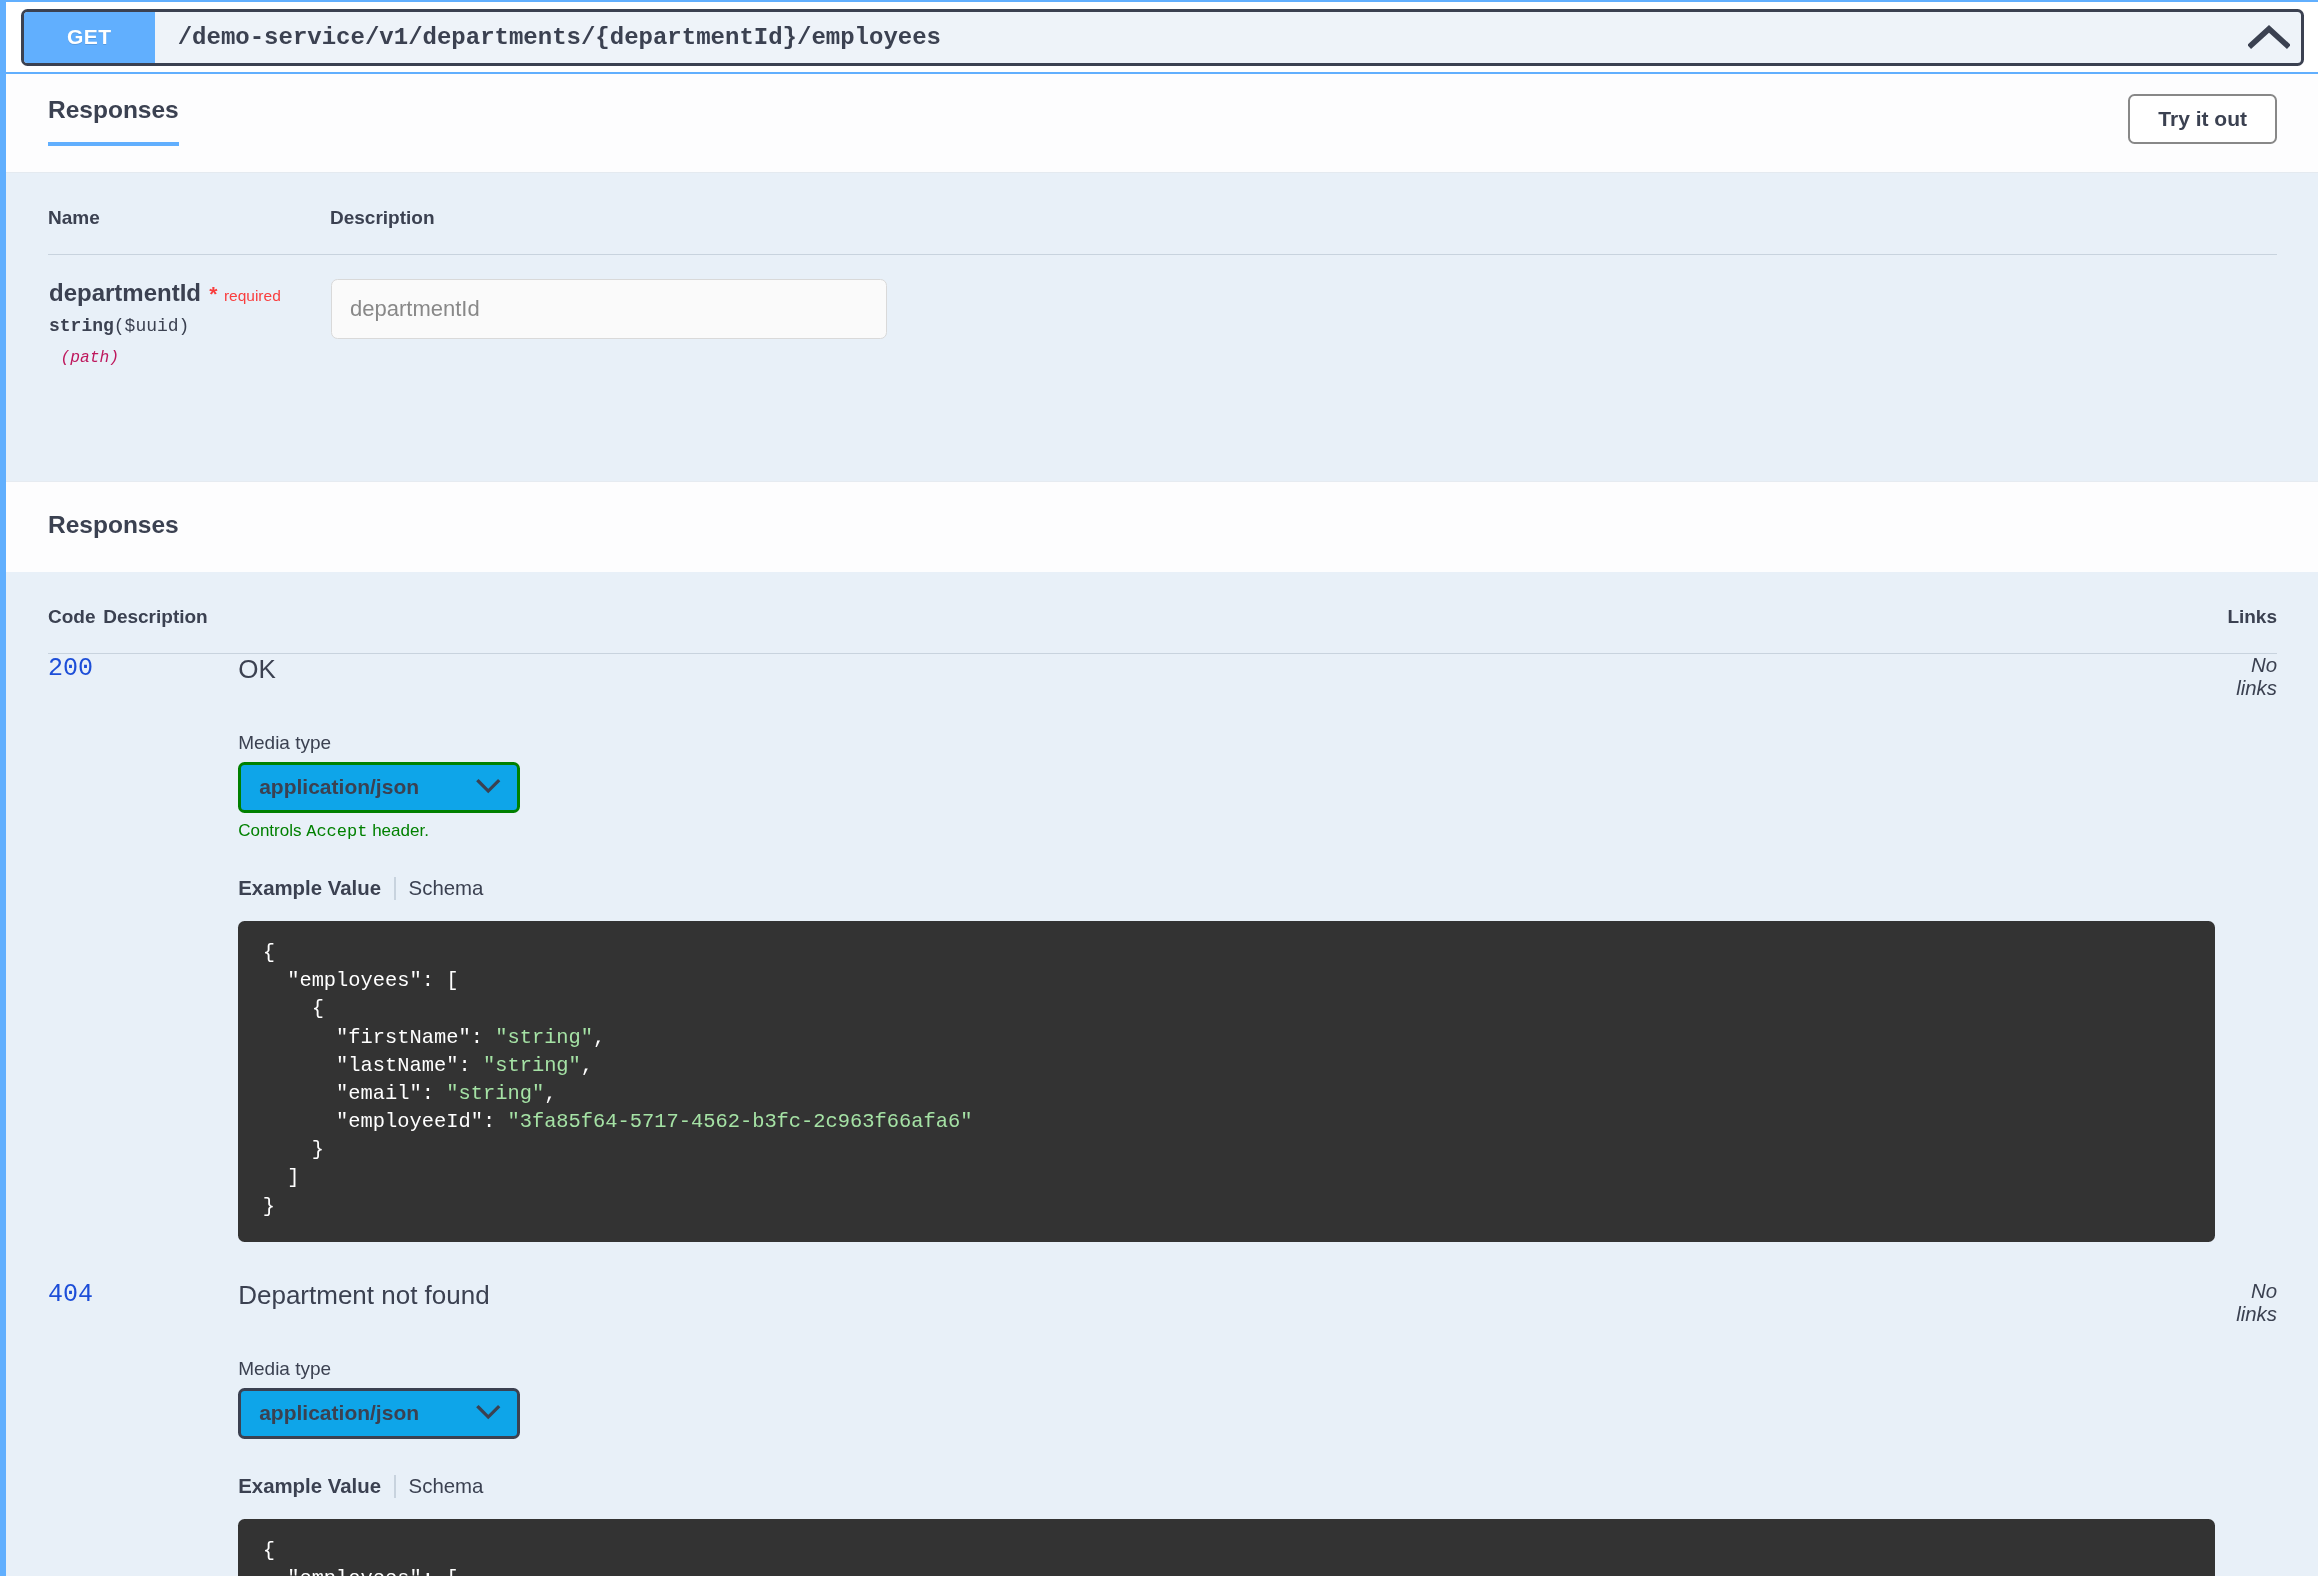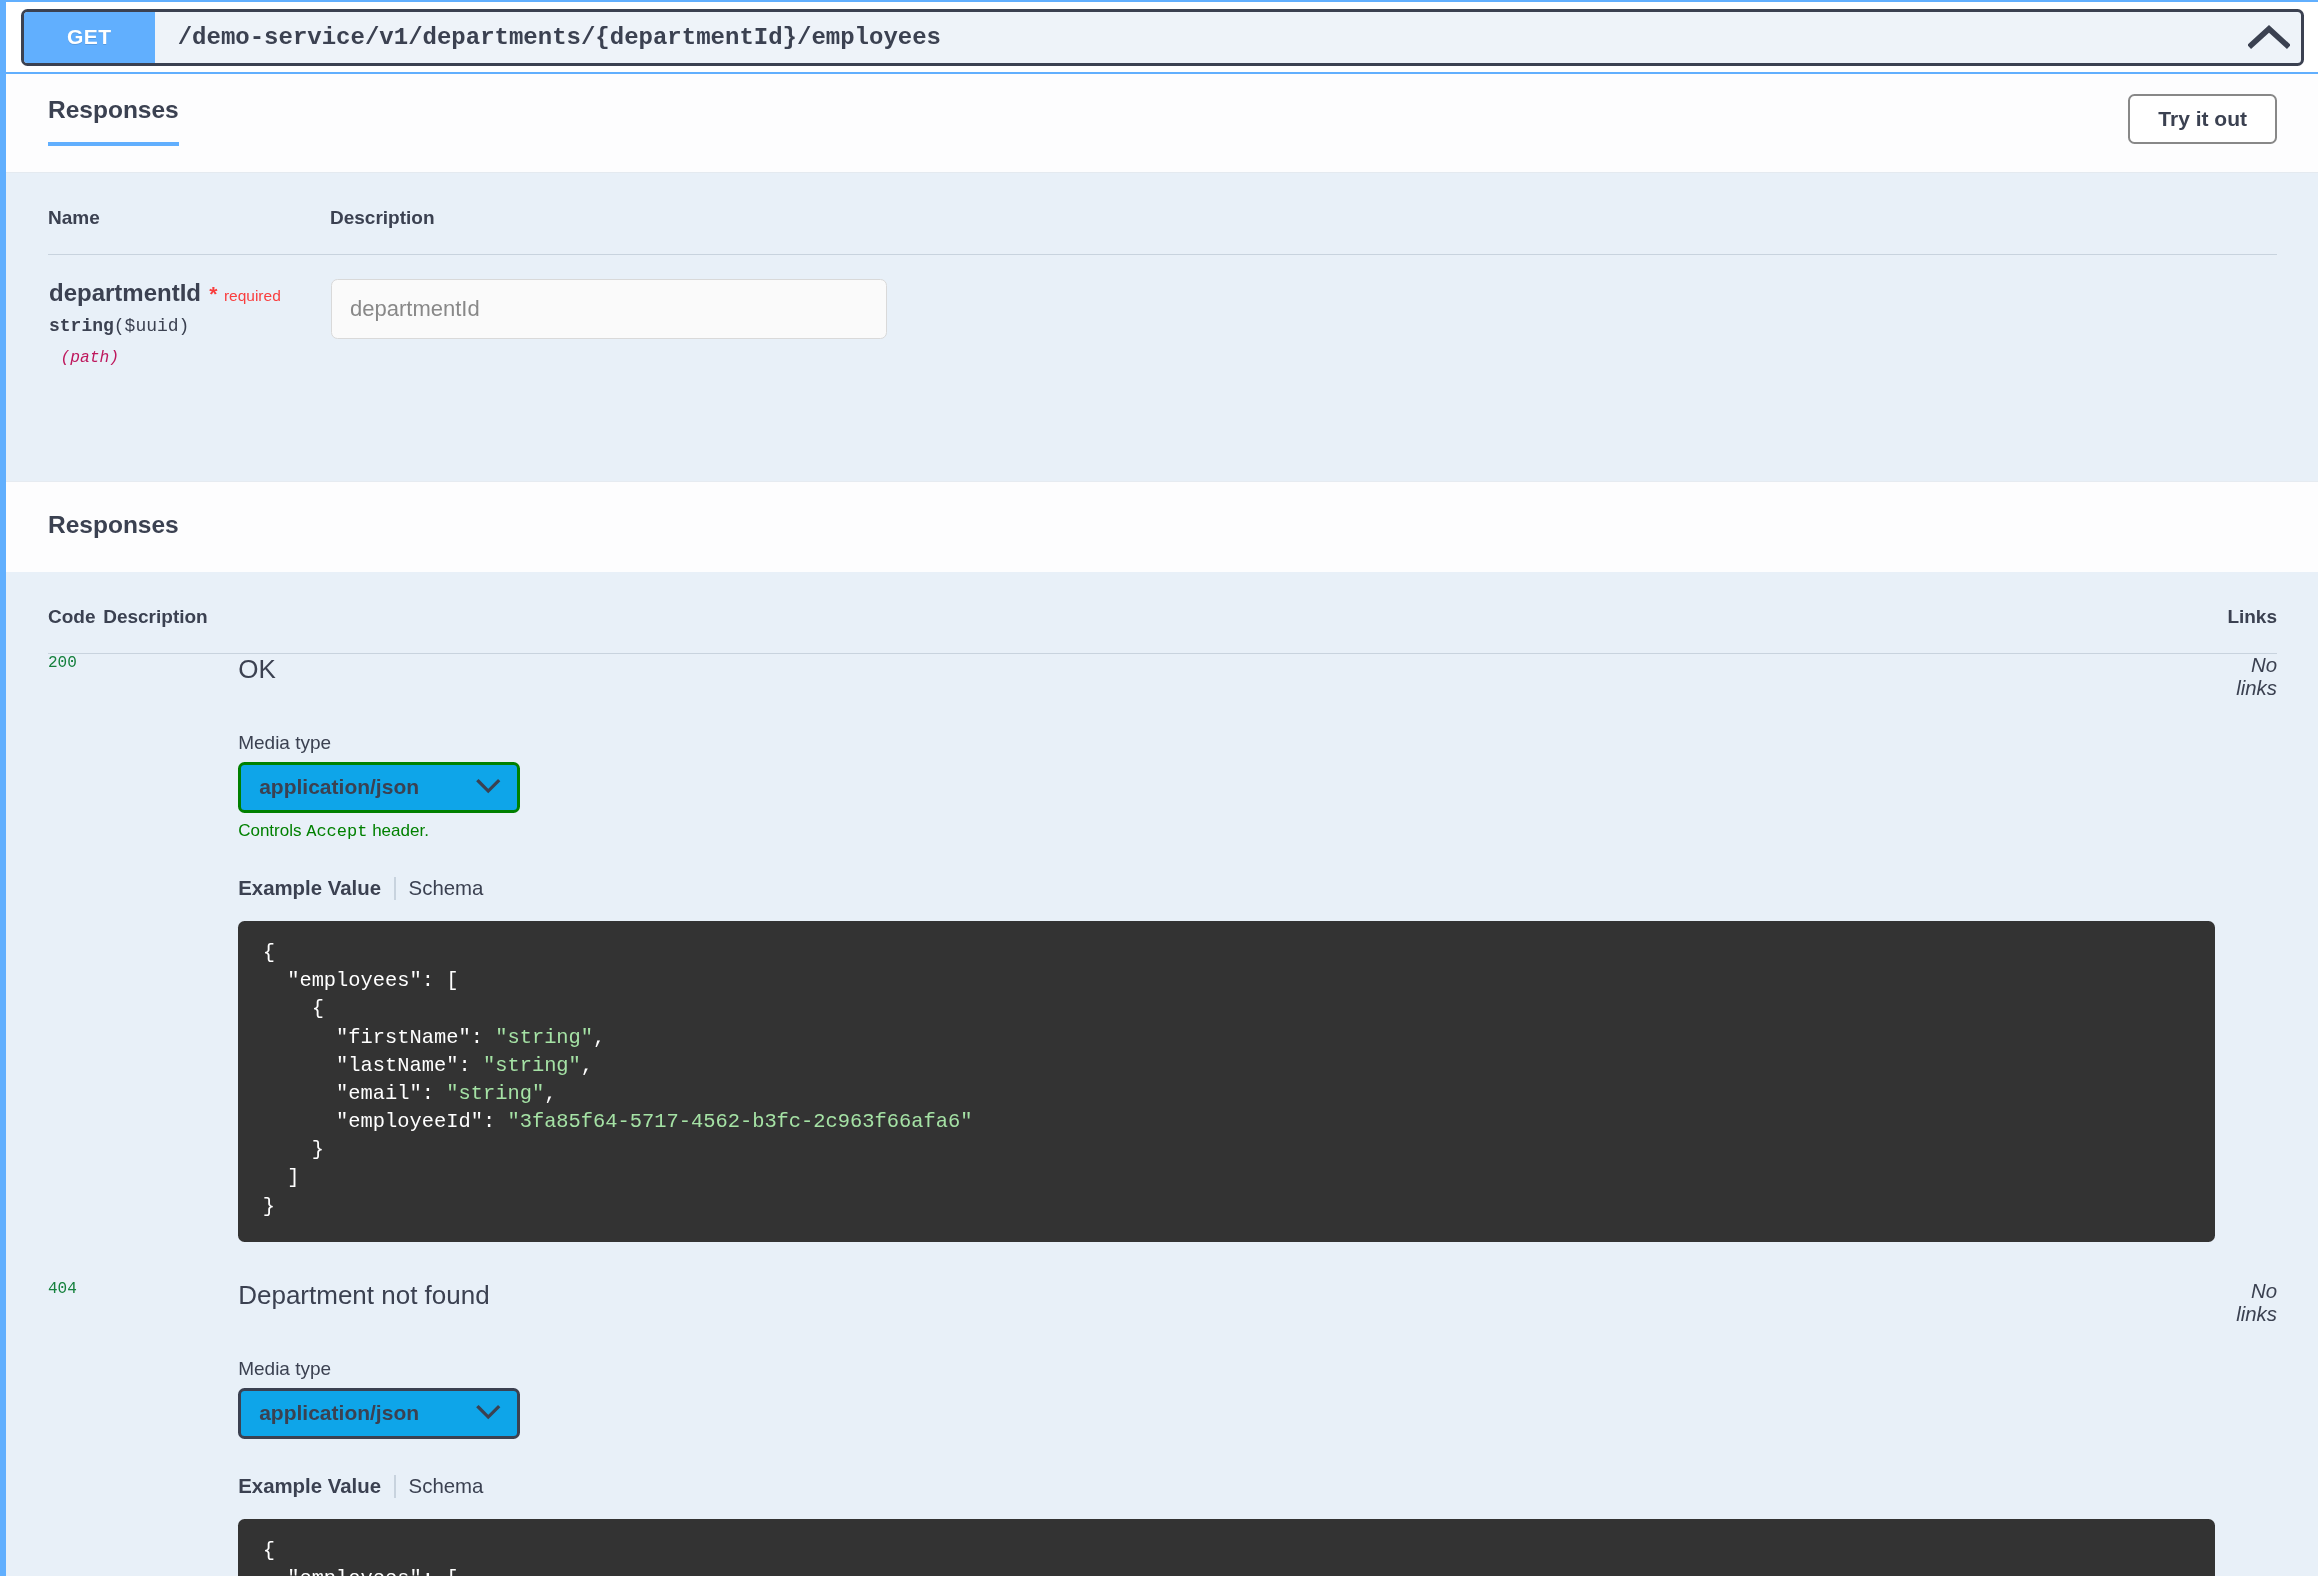--- a/index.html
+++ b/index.html
@@ -196,22 +196,22 @@
     color: #3b4151;
     padding: 34px 0 24.5px 0;
     border-bottom: 1.6px solid #c8d3de;
   }
   .resp-code-col { width: 135px; }
   .resp-links-col { text-align: right !important; width: 188px; }
 
   .resp-row td { vertical-align: top; padding: 0; }
   .resp-code {
     font-family: "Liberation Mono", monospace;
-    font-size: 16px;
-    color: #15803d;
+    font-size: 25px;
+    color: #1d4ed8;
     padding-top: 33px;
   }
   .resp-links {
     text-align: right;
     font-size: 20.4px;
     font-style: italic;
     color: #3b4151;
     padding-top: 33px;
   }
   .resp-desc { padding-top: 33px; padding-left: 0; }

